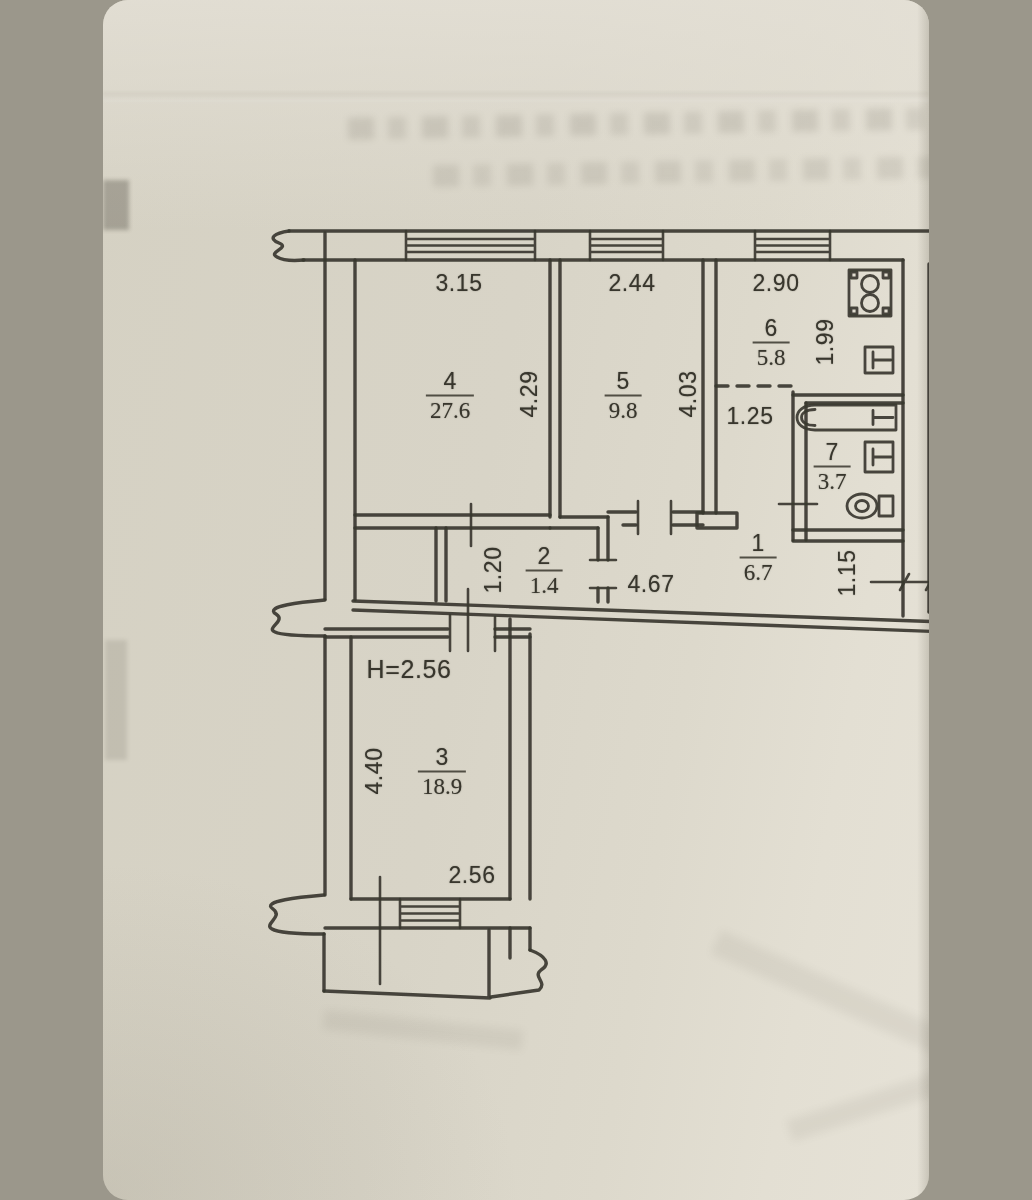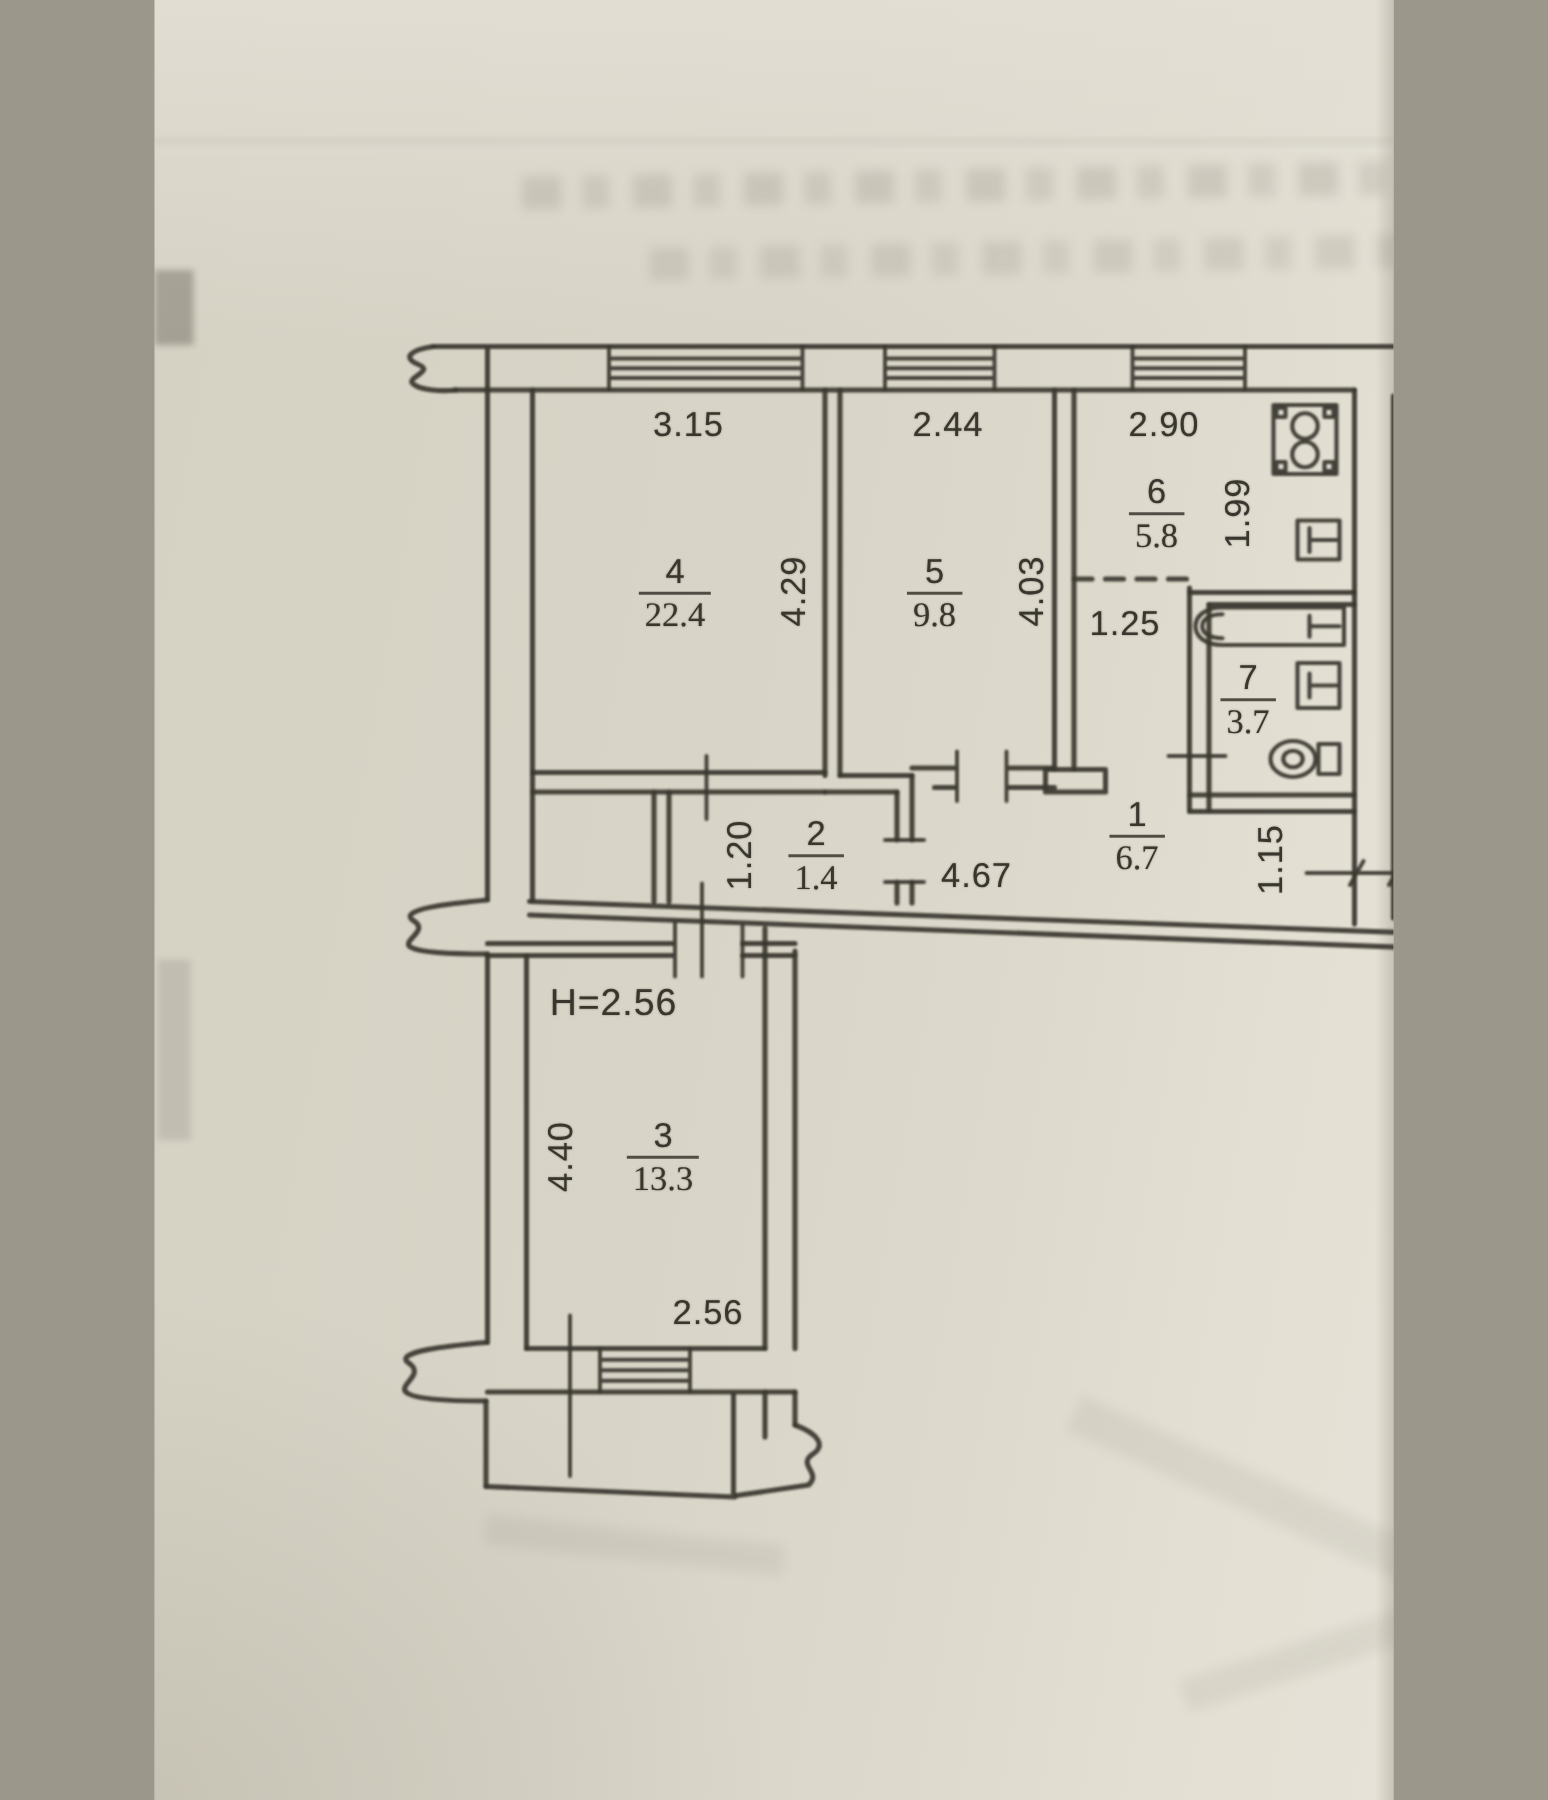--- a/index.html
+++ b/index.html
@@ -4,20 +4,21 @@
 <style>
   html,body{margin:0;padding:0;background:#9b978b;}
   .page{
     position:relative;
     width:826px;height:1200px;
     margin:0 auto;
     overflow:hidden;
     background:linear-gradient(100deg,#d5d1c3 0%,#d8d4c7 45%,#ddd9cc 68%,#e3dfd3 84%,#e6e2d7 100%);
     font-family:"Liberation Sans", sans-serif;
     color:#3a382f;
+    border-radius:25px;
   }
   
   .shade-top{position:absolute;left:0;top:0;width:100%;height:230px;
     background:linear-gradient(180deg,rgba(228,224,214,.8),rgba(228,224,214,0));pointer-events:none;}
   .shade-bl{position:absolute;left:0;top:860px;width:420px;height:340px;
     background:radial-gradient(ellipse at 0% 100%,rgba(160,155,140,.28),rgba(160,155,140,0) 70%);pointer-events:none;}
   .light-strip{position:absolute;left:850px;top:0;width:182px;height:100%;
     background:linear-gradient(90deg,rgba(240,237,229,0),rgba(240,237,229,.5) 35%,rgba(242,239,231,.55));pointer-events:none;}
   .light-patch{position:absolute;left:842px;top:500px;width:132px;height:146px;
     background:rgba(248,246,240,.6);filter:blur(2.5px);pointer-events:none;}
@@ -196,21 +197,21 @@
   <div class="dim" style="left:647px;top:416px;">1.25</div>
   <div class="dim" style="left:548px;top:584px;">4.67</div>
   <div class="dim v" style="left:744px;top:573px;">1.15</div>
   <div class="dim v" style="left:390px;top:570px;">1.20</div>
   <div class="dim hnote" style="left:306px;top:669px;">H=2.56</div>
   <div class="dim v" style="left:271px;top:771px;">4.40</div>
   <div class="dim" style="left:349px;top:875px;margin-left:20px;">2.56</div>
 
   <div class="room-label" style="left:347px;top:396px;">
     <span class="rnum">4</span>
-    <span class="rarea">22.4</span>
+    <span class="rarea">27.6</span>
   </div>
   <div class="room-label" style="left:520px;top:396px;">
     <span class="rnum">5</span>
     <span class="rarea">9.8</span>
   </div>
   <div class="room-label" style="left:668px;top:343px;">
     <span class="rnum">6</span>
     <span class="rarea">5.8</span>
   </div>
   <div class="room-label" style="left:729px;top:467px;">
@@ -220,16 +221,16 @@
   <div class="room-label" style="left:655px;top:558px;">
     <span class="rnum">1</span>
     <span class="rarea">6.7</span>
   </div>
   <div class="room-label" style="left:441px;top:571px;">
     <span class="rnum">2</span>
     <span class="rarea">1.4</span>
   </div>
   <div class="room-label" style="left:339px;top:772px;">
     <span class="rnum">3</span>
-    <span class="rarea">13.3</span>
+    <span class="rarea">18.9</span>
   </div>
 
 </div>
 
 </body></html>

